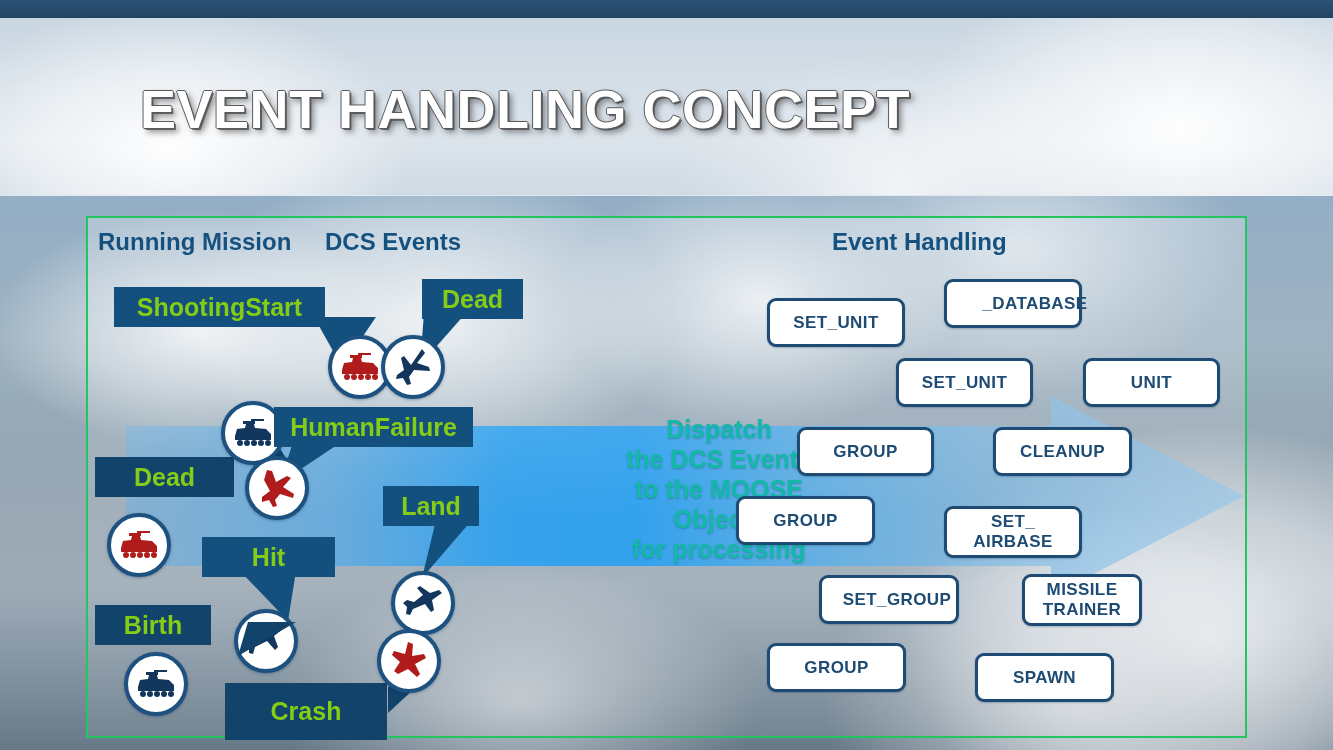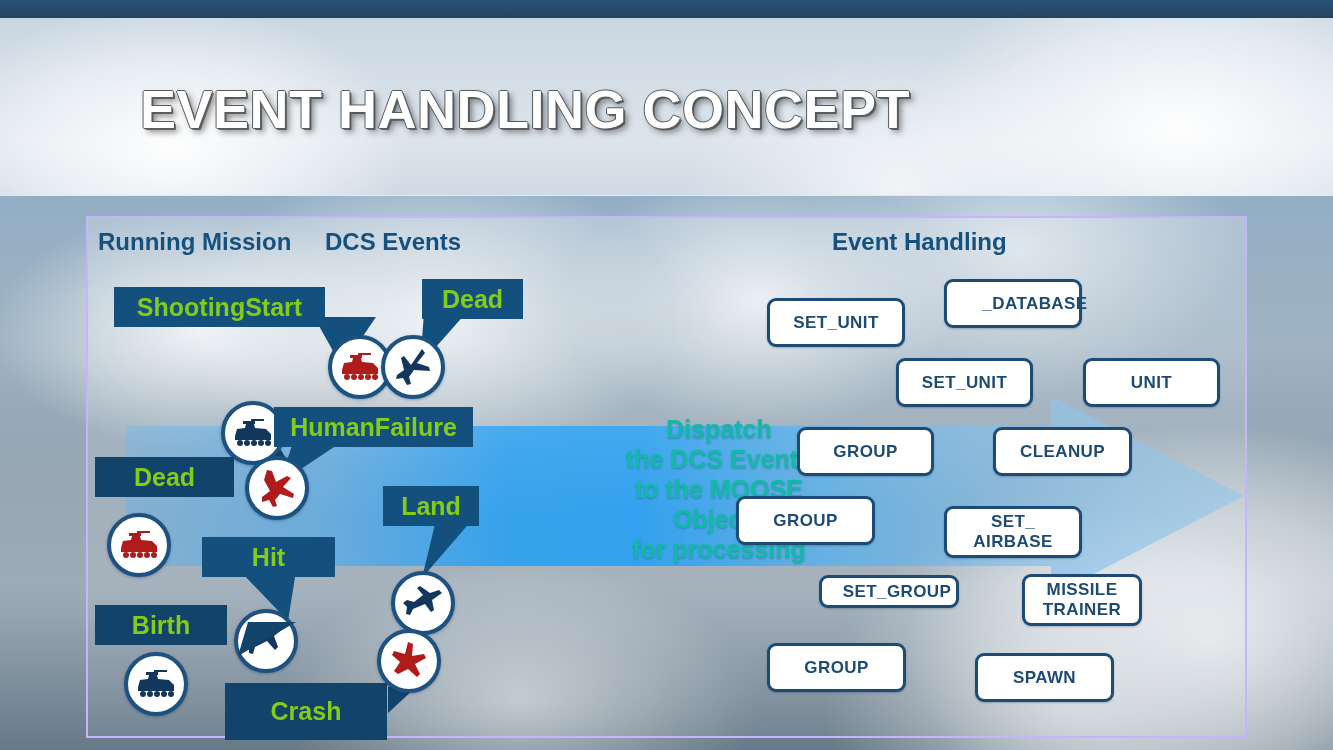--- a/index.html
+++ b/index.html
@@ -37,21 +37,21 @@
     border-bottom:1px solid rgba(255,255,255,.45);}
   .slide-title{position:absolute;left:140px;top:78px;
     font-size:54px;font-weight:bold;letter-spacing:.5px;color:#ffffff;
     text-shadow:
        1px 0 0 #5a5a5a,-1px 0 0 #5a5a5a,0 1px 0 #5a5a5a,0 -1px 0 #5a5a5a,
        2px 2px 0 rgba(70,70,70,.75), 4px 4px 6px rgba(40,40,40,.55);
     white-space:nowrap;}
 
   
   .panel{position:absolute;left:86px;top:216px;width:1161px;height:522px;
-    border:2px solid #c4b5fd;box-sizing:border-box;}
+    border:2px solid #22c55e;box-sizing:border-box;}
   .panel-wash{position:absolute;inset:0;
     background:linear-gradient(180deg, rgba(255,255,255,.26) 0%, rgba(255,255,255,.12) 40%, rgba(255,255,255,.06) 100%);}
 
   .col-head{position:absolute;color:#15517f;font-size:24px;font-weight:bold;white-space:nowrap;}
   .ch-running{left:10px;top:10px;}
   .ch-dcs{left:237px;top:10px;}
   .ch-eh{left:744px;top:10px;}
 
   
   .arrow{position:absolute;left:38px;top:178px;width:1118px;height:200px;
@@ -203,21 +203,21 @@
     <div class="callout" style="left:114px;top:319px;width:133px;height:40px;">Hit</div>
     <div class="icon-circ" style="left:146px;top:391px;">
       <svg width="44" height="36" viewBox="0 0 44 36" aria-hidden="true">
         <path d="M36 2 L40 5 L30 13 L34 24 L31 27 L23 18 L11 24 L9 31 L5 30 L5 22 L1 18 L5 14 L12 17 L21 9 L15 2 L18 0 L28 7 Z" fill="#13365c"></path>
       </svg>
     </div>
 
     <svg style="position:absolute;left:150px;top:404px;overflow:visible" width="62" height="58">
       <polygon points="58,0 10,0 0,34" fill="#11436b"></polygon>
     </svg>
-    <div class="callout navy" style="left:7px;top:387px;width:132px;height:40px;">Birth</div>
+    <div class="callout navy" style="left:7px;top:387px;width:116px;height:40px;">Birth</div>
     <div class="icon-circ" style="left:36px;top:434px;">
       <svg width="42" height="30" viewBox="0 0 42 30" aria-hidden="true">
         <path d="M3 18 L5 11 L13 10 L14 6 L22 6 L23 10 L34 11 L39 16 L39 22 L3 22 Z" fill="#13365c"></path>
         <rect x="11" y="3" width="12" height="3" fill="#13365c"></rect>
         <rect x="19" y="1" width="13" height="2" fill="#13365c"></rect>
         <g fill="#13365c">
             <circle cx="8" cy="25" r="3"></circle>
             <circle cx="15" cy="25" r="3"></circle>
             <circle cx="22" cy="25" r="3"></circle>
             <circle cx="29" cy="25" r="3"></circle>
@@ -257,21 +257,21 @@
       </div>
 
     <div class="obox" style="left:648px;top:278px;width:139px;height:49px;">
         <span>GROUP</span>
       </div>
     <div class="obox" style="left:856px;top:288px;width:138px;height:52px;">
         <span>SET_
 AIRBASE</span>
       </div>
 
-    <div class="obox" style="left:731px;top:357px;width:140px;height:33px;padding-left:16px;">
+    <div class="obox" style="left:731px;top:357px;width:140px;height:49px;padding-left:16px;">
         <span>SET_GROUP</span>
       </div>
     <div class="obox" style="left:934px;top:356px;width:120px;height:52px;">
         <span>MISSILE
 TRAINER</span>
       </div>
 
     <div class="obox" style="left:679px;top:425px;width:139px;height:49px;">
         <span>GROUP</span>
       </div>

